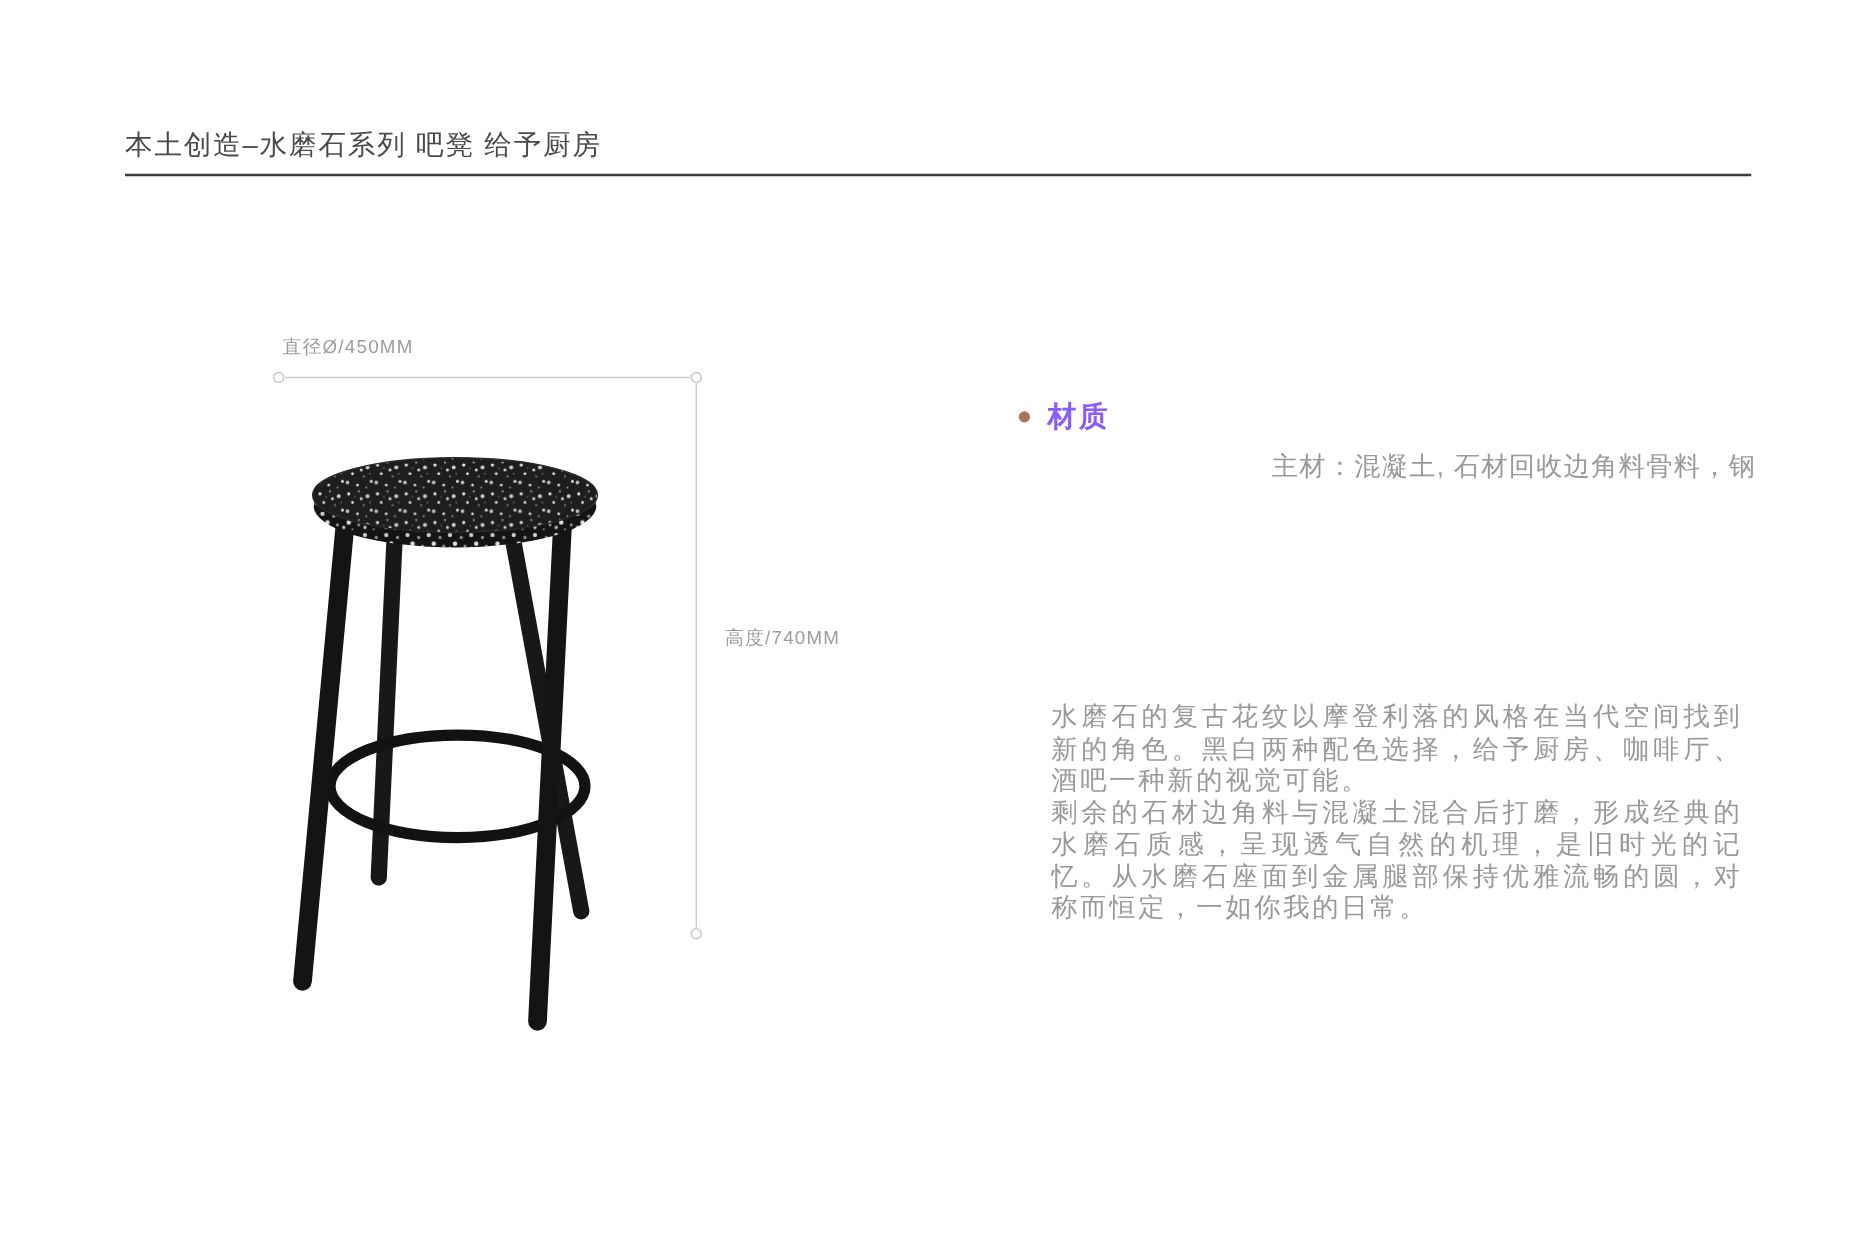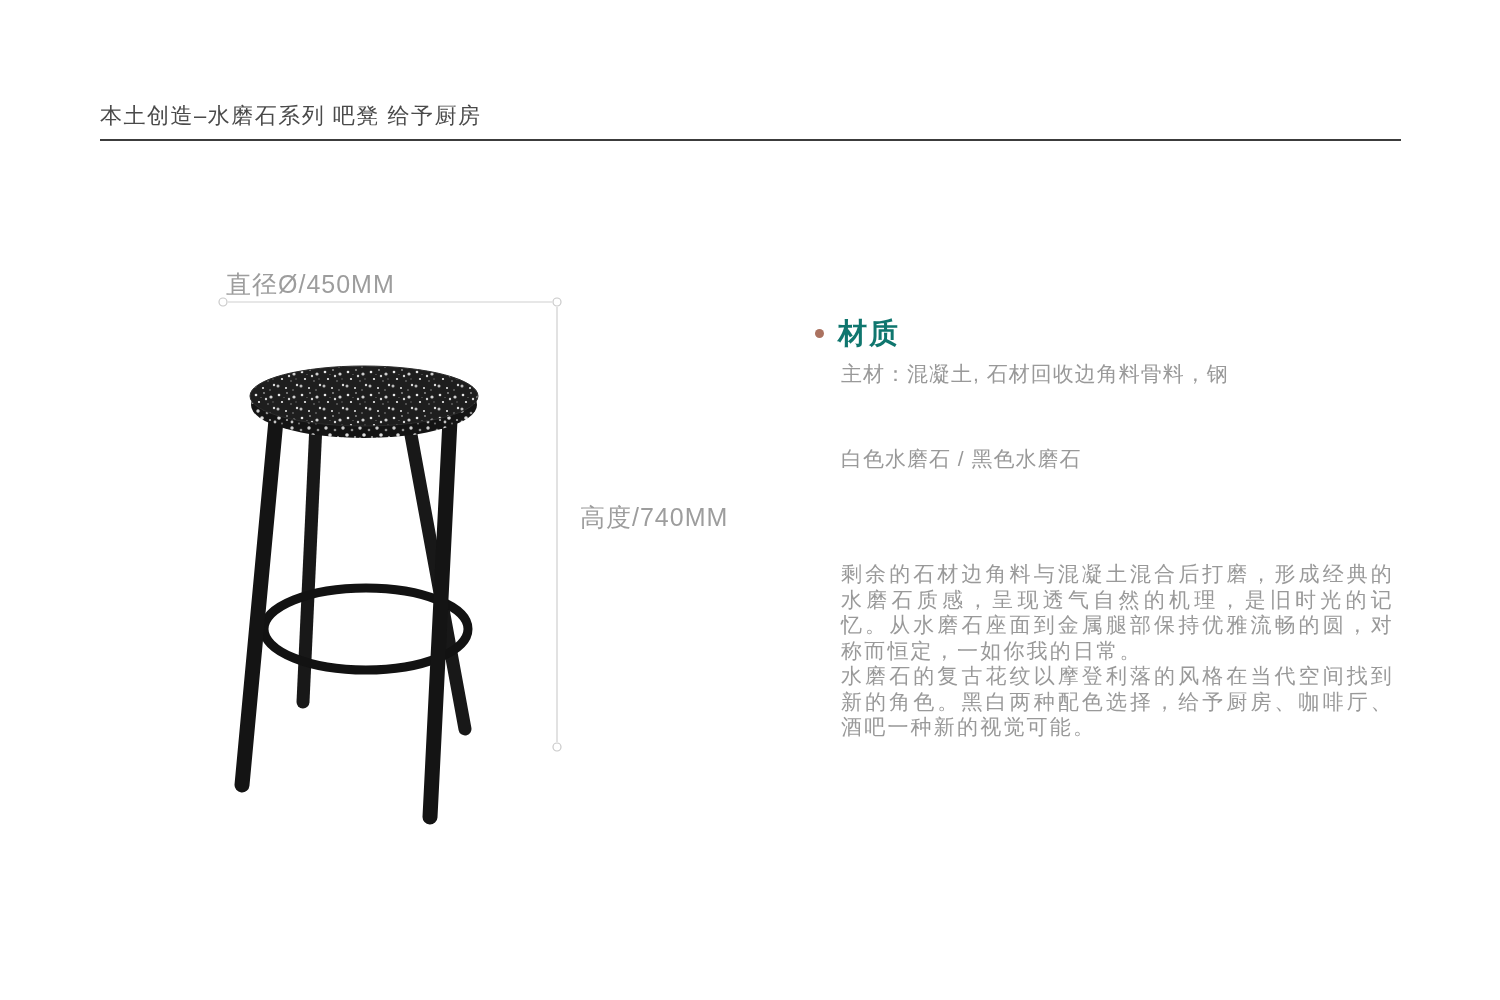--- a/index.html
+++ b/index.html
@@ -16,42 +16,42 @@
   }
   .header-rule {
     position: absolute; left: 100px; top: 139px;
     width: 1301px; height: 0; border-top: 2px solid #3c3c3c;
   }
   .fig-svg {
     position: absolute; left: 200px; top: 250px;
     width: 380px; height: 600px;
   }
   .dim-label {
-    position: absolute; font-size: 25px; color: #9d9d9d;
+    position: absolute; font-size: 15px; color: #9d9d9d;
     letter-spacing: 1px; white-space: nowrap;
   }
   .dim-diameter { left: 226px; top: 268px; }
   .dim-height   { left: 580px; top: 501px; }
   .spec { position: absolute; left: 815px; width: 590px; }
   .spec-material { top: 318px; }
   .spec-color    { top: 433px; }
   .spec-design   { top: 547px; }
   .spec-head { display: flex; align-items: center; gap: 14px; }
   .bullet {
     width: 9px; height: 9px; border-radius: 50%;
     background: #ab7260; flex: 0 0 auto;
   }
   .spec-heading {
-    font-size: 29px; font-weight: 700; color: #0f766e;
+    font-size: 23px; font-weight: 700; color: #8b5cf6;
     letter-spacing: 2px; line-height: 30px;
   }
   .spec-body {
     margin-left: 26px; margin-top: 13px;
     font-size: 21px; color: #999999; letter-spacing: 1px;
-    line-height: 26px; white-space: nowrap;
+    line-height: 26px; white-space: nowrap; text-align: right;
   }
   .design-body {
     margin-left: 26px; margin-top: 14px;
     width: 553px; font-size: 21px; color: #999999;
     letter-spacing: 2.2px; line-height: 25.5px;
     text-align: justify;
   }
   .design-body p { text-align: justify; }
 </style>
 </head>
@@ -114,21 +114,20 @@
 
 <section class="spec spec-material">
   <div class="spec-head">
     <span class="bullet"></span>
     <h2 class="spec-heading">材质</h2>
   </div>
   <div class="spec-body">主材：混凝土, 石材回收边角料骨料，钢</div>
 </section>
 
 <section class="spec spec-color">
-  <div class="spec-body">白色水磨石 / 黑色水磨石</div>
 </section>
 
 <section class="spec spec-design">
   <div class="design-body">
+    <p>水磨石的复古花纹以摩登利落的风格在当代空间找到新的角色。黑白两种配色选择，给予厨房、咖啡厅、酒吧一种新的视觉可能。</p>
     <p>剩余的石材边角料与混凝土混合后打磨，形成经典的水磨石质感，呈现透气自然的机理，是旧时光的记忆。从水磨石座面到金属腿部保持优雅流畅的圆，对称而恒定，一如你我的日常。</p>
-    <p>水磨石的复古花纹以摩登利落的风格在当代空间找到新的角色。黑白两种配色选择，给予厨房、咖啡厅、酒吧一种新的视觉可能。</p>
   </div>
 </section>
 
 </body></html>

